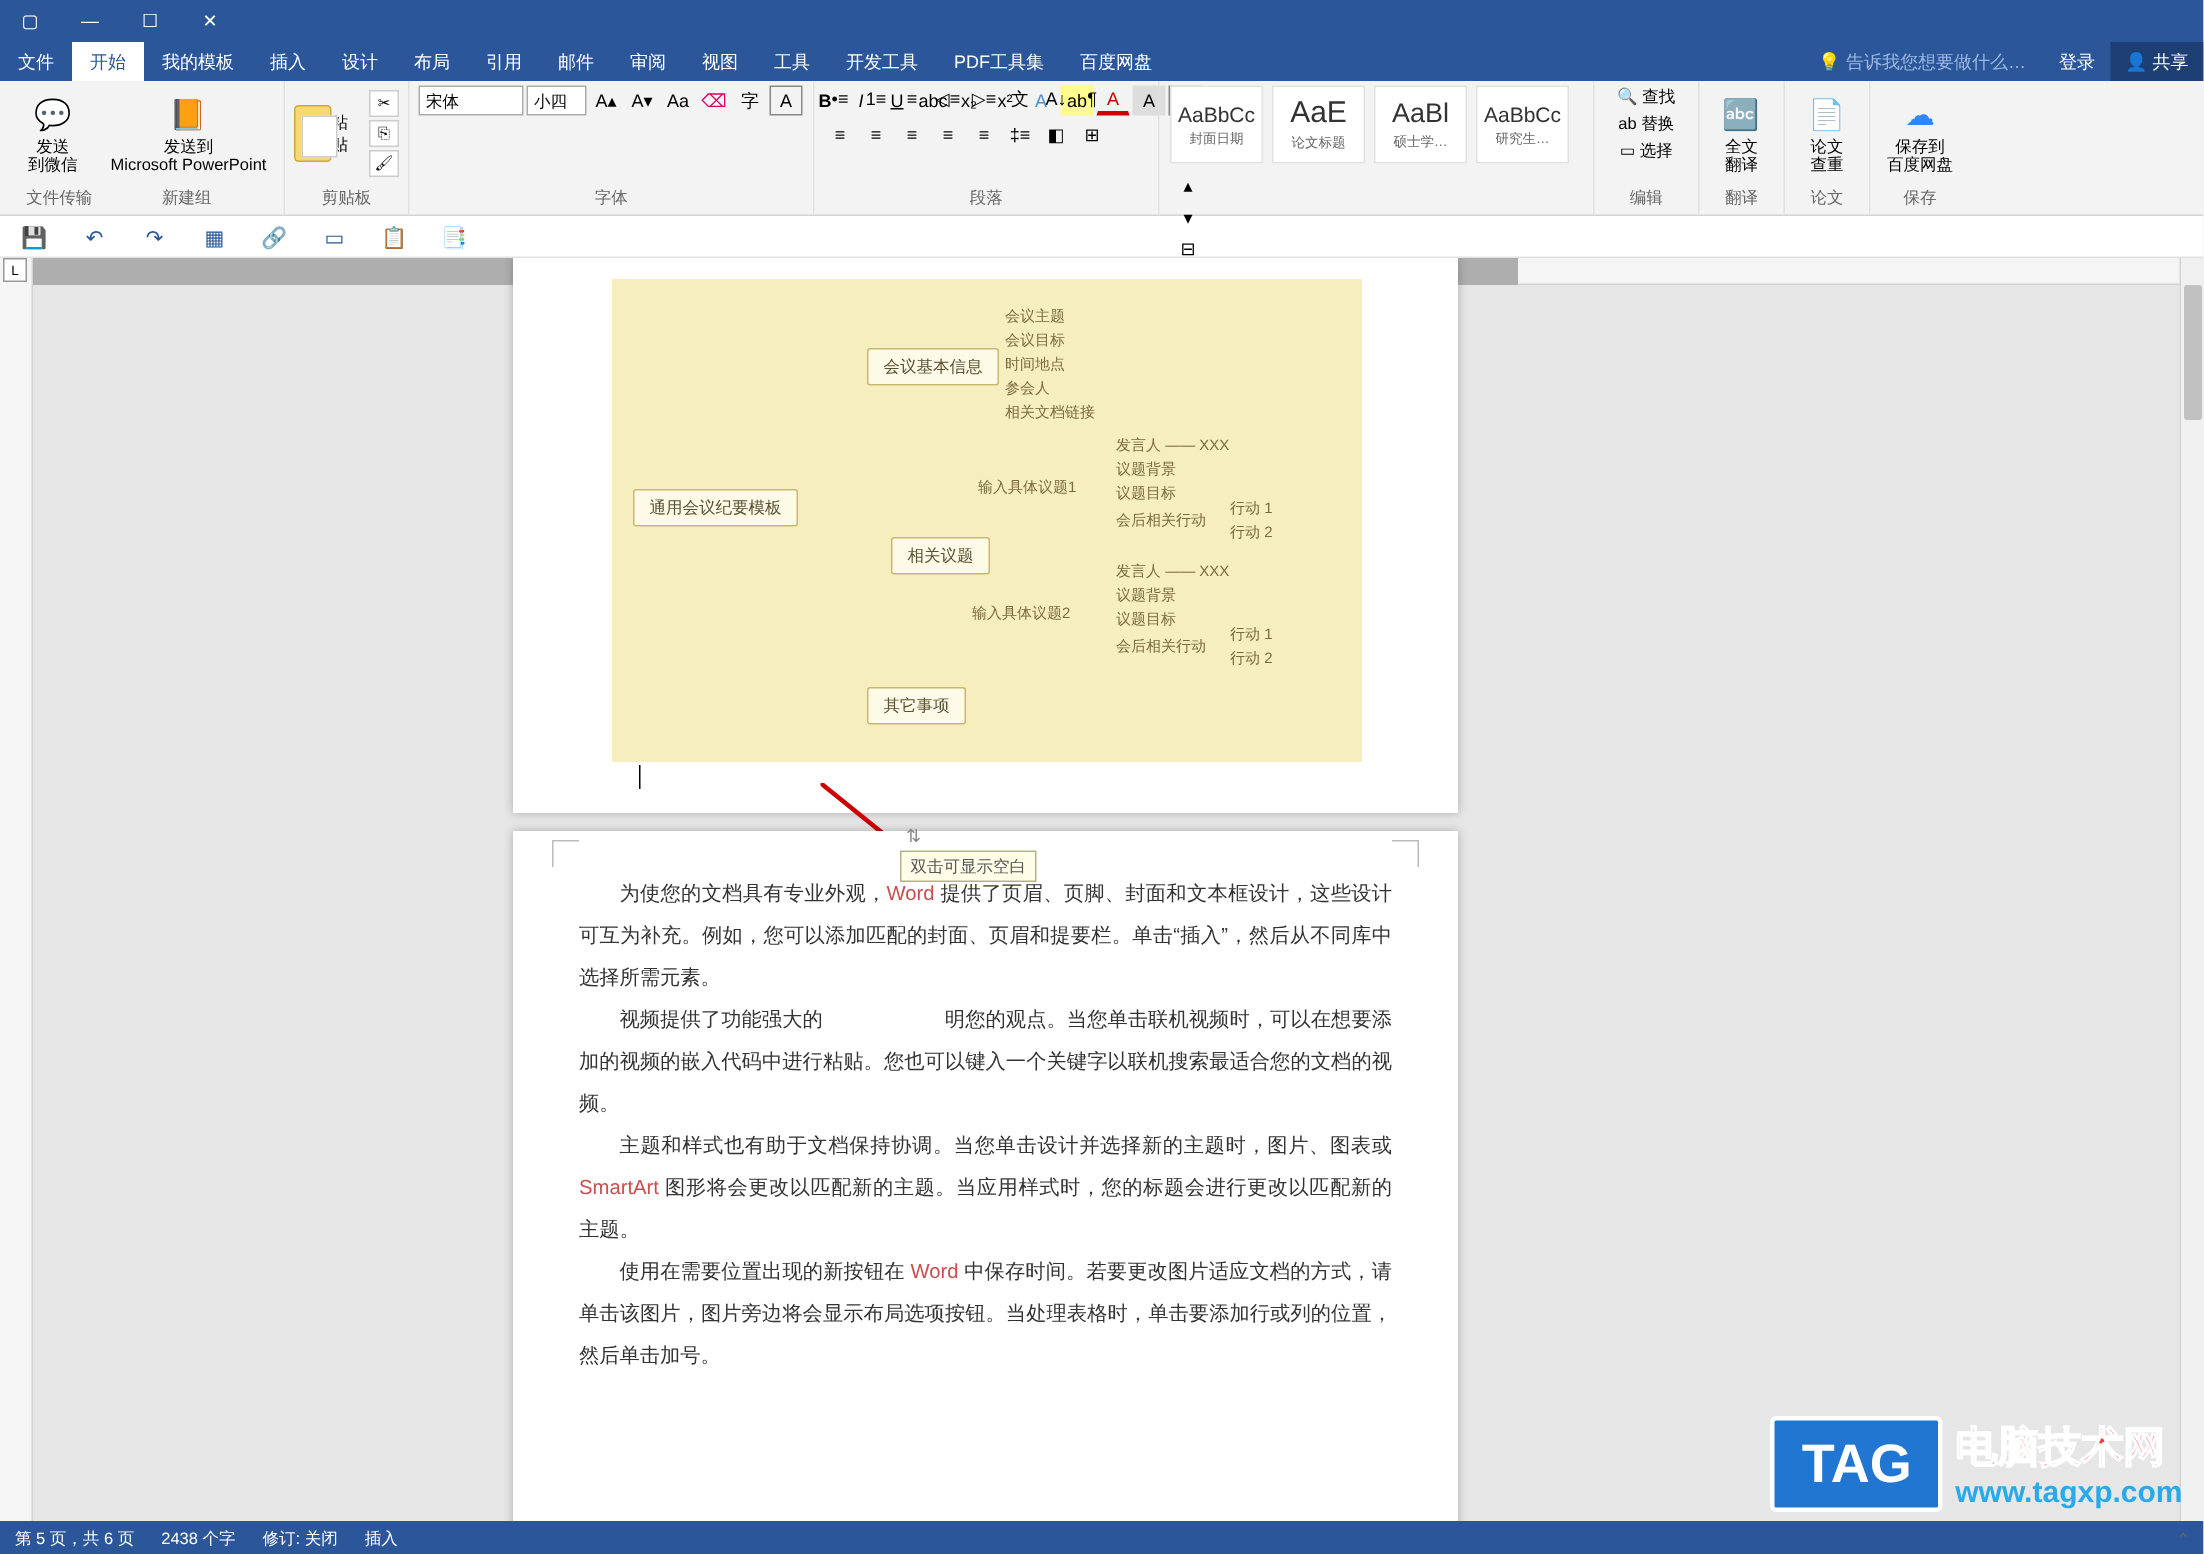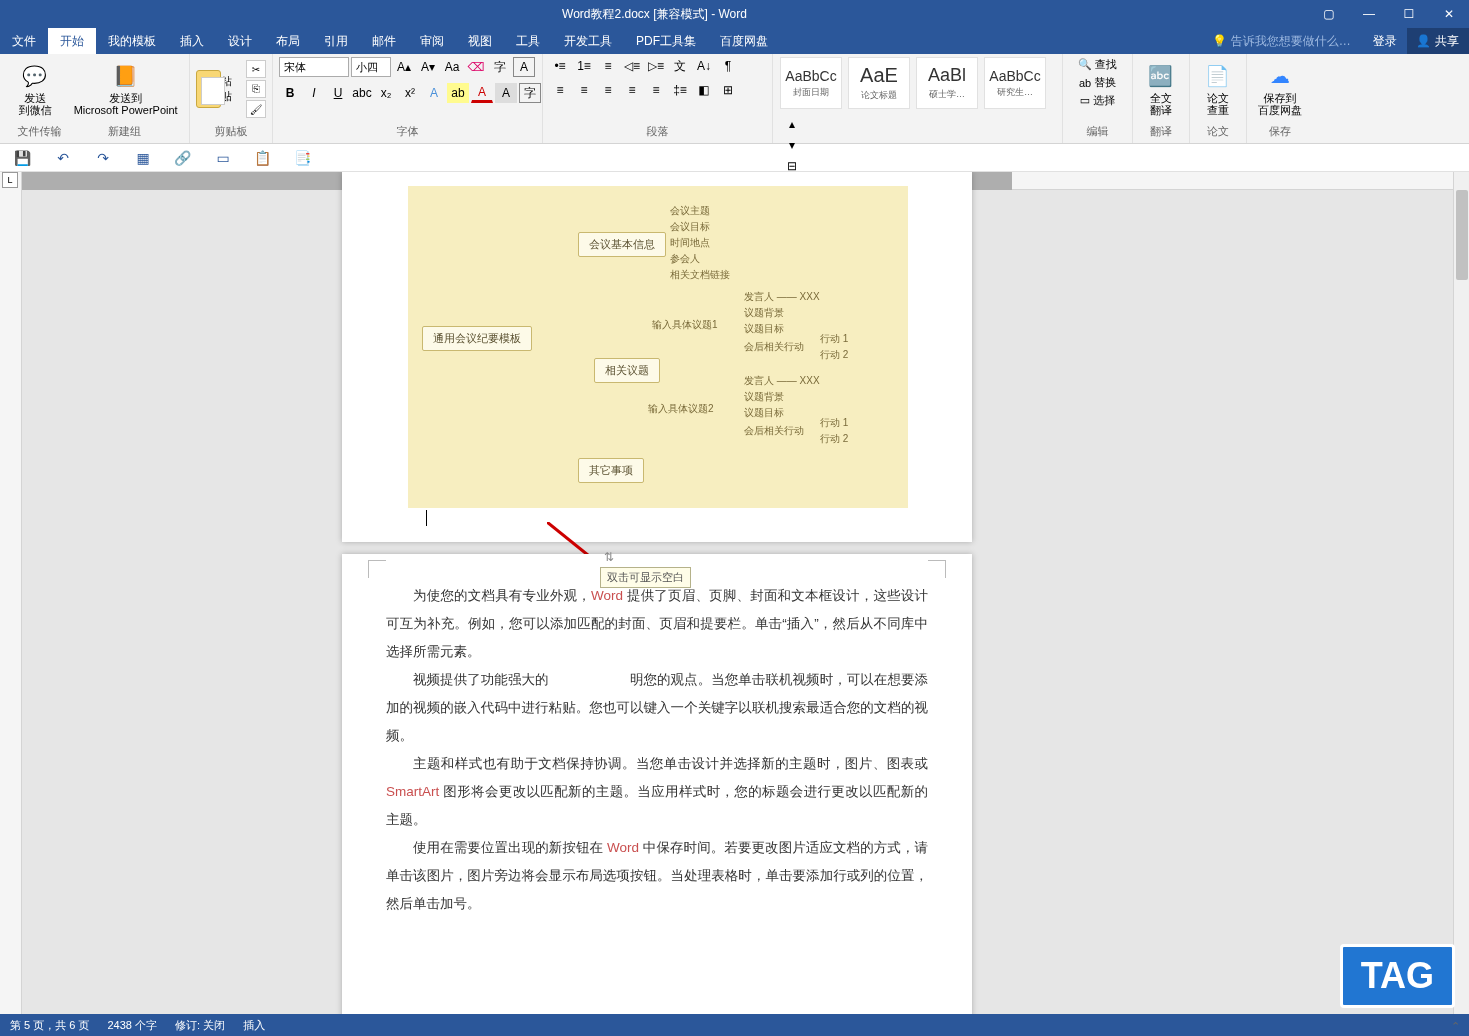--- a/index.html
+++ b/index.html
@@ -68,21 +68,20 @@
 .watermark .tag{background:#2176d2;color:#fff;font-weight:bold;font-size:36px;padding:8px 18px;border:3px solid #fff;border-radius:4px;font-family:Arial;}
 .watermark .txt{display:flex;flex-direction:column;font-weight:bold;}
 .watermark .txt .cn{color:#f23a3a;font-size:28px;-webkit-text-stroke:1px #fff;}
 .watermark .txt .url{color:#2aa9e8;font-size:20px;}
 .collapse{position:absolute;right:4px;bottom:2px;width:14px;height:14px;color:#666;font-size:11px;cursor:pointer;}
 </style>
 </head>
 <body>
 
 <div class="titlebar">
-  <div class="title">Word教程2.docx [兼容模式] - Word</div>
   <div class="winbtns">
     <div class="winbtn">▢</div>
     <div class="winbtn">—</div>
     <div class="winbtn">☐</div>
     <div class="winbtn">✕</div>
   </div>
 </div>
 
 <div class="menubar">
   <div class="tab">文件</div>
@@ -132,21 +131,21 @@
       <div class="mini-col">
         <div class="mini">✂</div>
         <div class="mini">⎘</div>
         <div class="mini">🖌</div>
       </div>
     </div>
     <div class="group-label">剪贴板</div>
   </div>
 
   <div class="group font-group" style="width:270px;">
-    <div class="group-body" style="flex-direction:column;align-items:flex-start;">
+    <div class="group-body" style="flex-direction:row;align-items:flex-start;">
       <div class="row">
         <input class="font-name" value="宋体" style="">
         <input class="font-size" value="小四" style="">
         <div class="fbtn">A▴</div>
         <div class="fbtn">A▾</div>
         <div class="fbtn">Aa</div>
         <div class="fbtn" style="color:#d06;">⌫</div>
         <div class="fbtn">字</div>
         <div class="fbtn" style="border:1px solid #888;">A</div>
       </div>
@@ -344,13 +343,17 @@
 
 <div class="statusbar">
   <span>第 5 页，共 6 页</span>
   <span>2438 个字</span>
   <span>修订: 关闭</span>
   <span>插入</span>
 </div>
 
 <div class="watermark">
   <div class="tag">TAG</div>
+  <div class="txt">
+    <div class="cn">电脑技术网</div>
+    <div class="url">www.tagxp.com</div>
+  </div>
 </div>
 
 </body></html>

